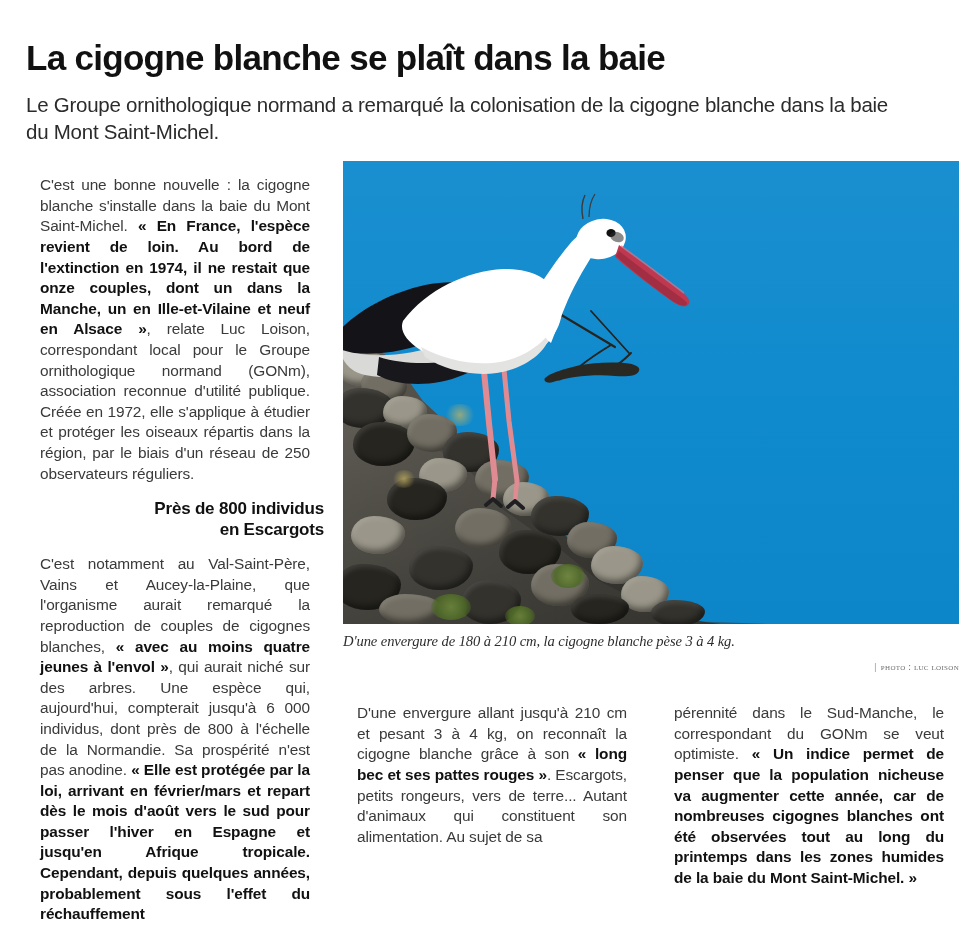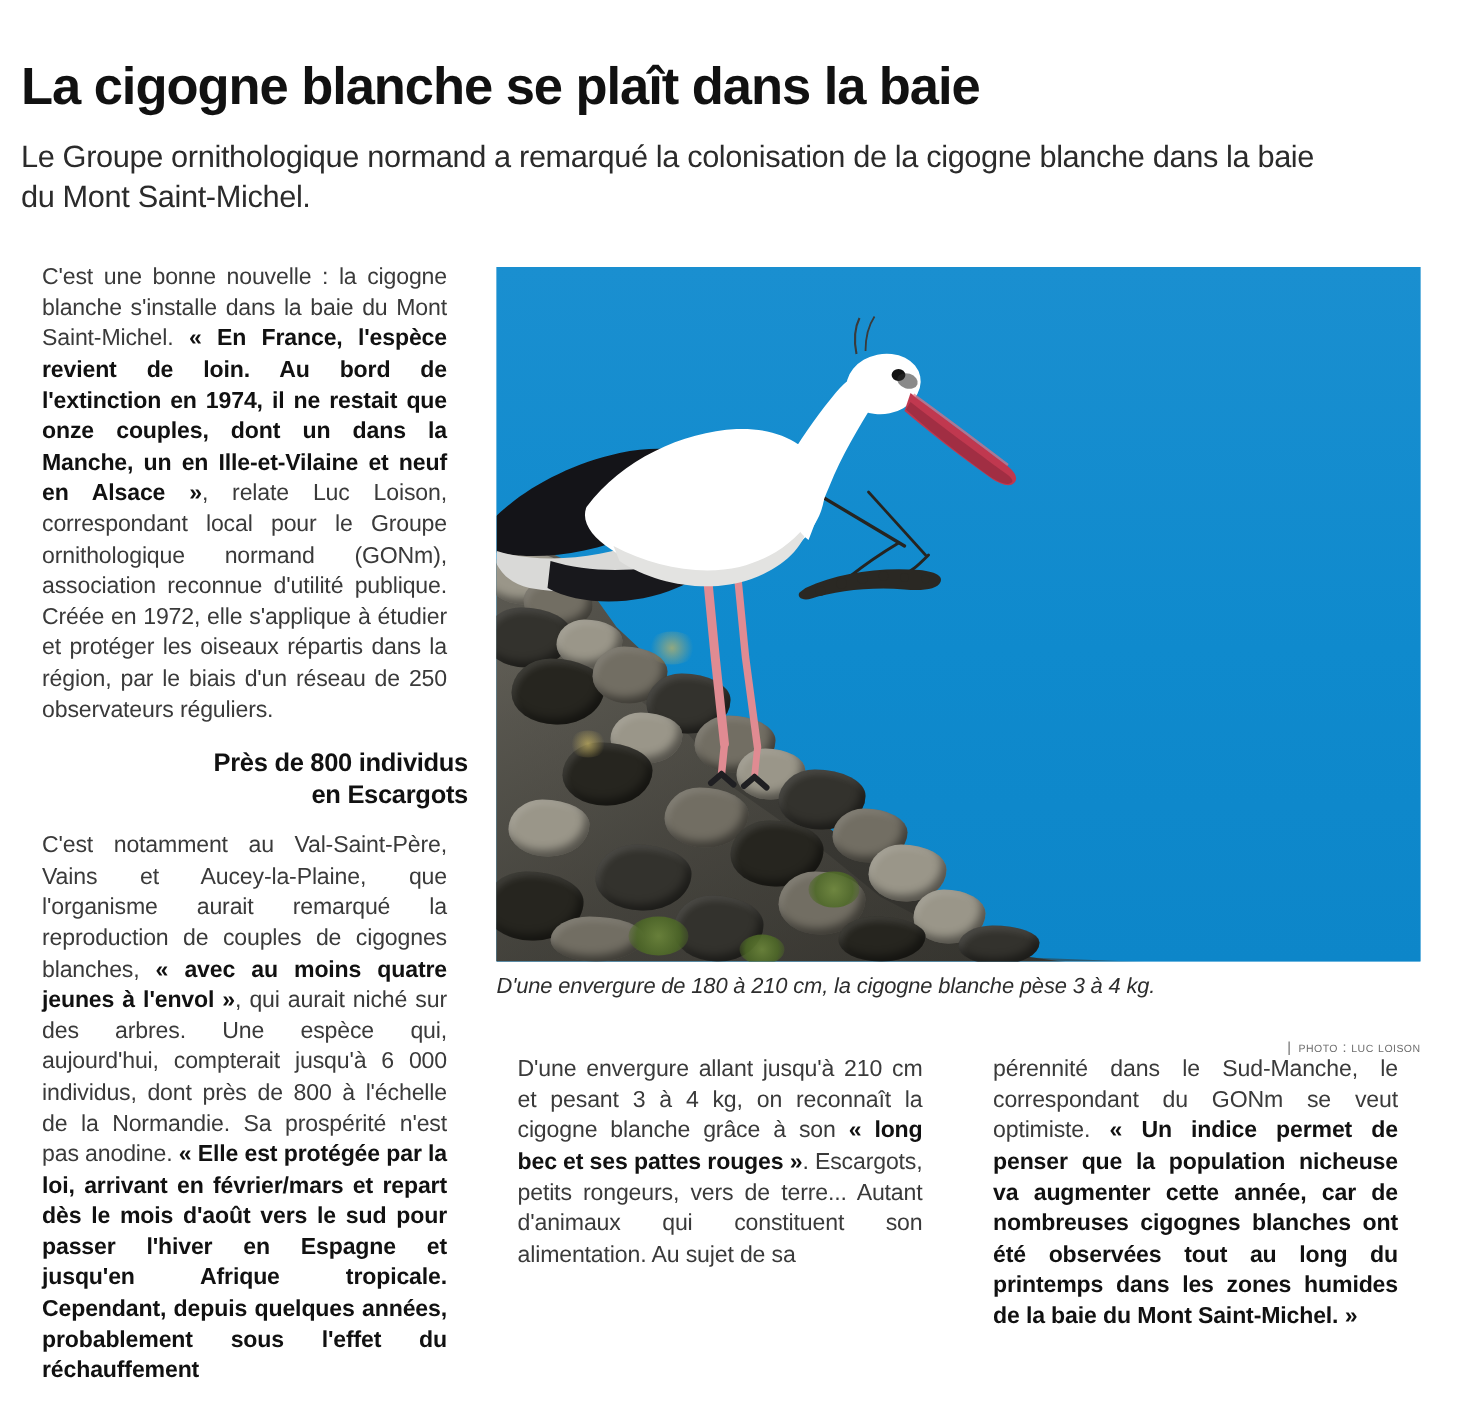--- a/index.html
+++ b/index.html
@@ -14,21 +14,21 @@
     color: #1a1a1a;
     overflow: hidden;
     position: relative;
   }
 
   .page {
     position: relative;
     width: 977px;
     height: 934px;
     box-sizing: border-box;
-    padding: 0 14px;
+    padding: 0 26px;
   }
 
   
   .headline {
     font-size: 35px;
     font-weight: bold;
     letter-spacing: -0.7px;
     line-height: 1.05;
     margin: 0;
     padding-top: 40px;
@@ -99,22 +99,23 @@
     font-size: 15.4px;
     color: #111;
     margin-top: 2px;
     letter-spacing: -0.1px;
   }
 
   
   .photo-block {
     position: absolute;
     left: 317px;
-    top: 17px;
+    top: 0;
     width: 616px;
+    font-family: Liberation Serif, serif;
   }
 
   .photo {
     position: relative;
     width: 616px;
     height: 463px;
     overflow: hidden;
     background: #1189cd;
   }
 
@@ -180,21 +181,21 @@
     font-style: italic;
     color: #2d2d2d;
     margin-top: 8px;
     line-height: 18px;
     letter-spacing: -0.1px;
   }
   .credit {
     text-align: right;
     font-size: 9.6px;
     color: #6d6d6d;
-    margin-top: 26px;
+    margin-top: 11px;
     letter-spacing: 0.3px;
     font-variant: small-caps;
     text-transform: lowercase;
   }
   .credit .bar { letter-spacing: 2px; }
 </style>
 </head>
 <body>
 
 <div class="page">

